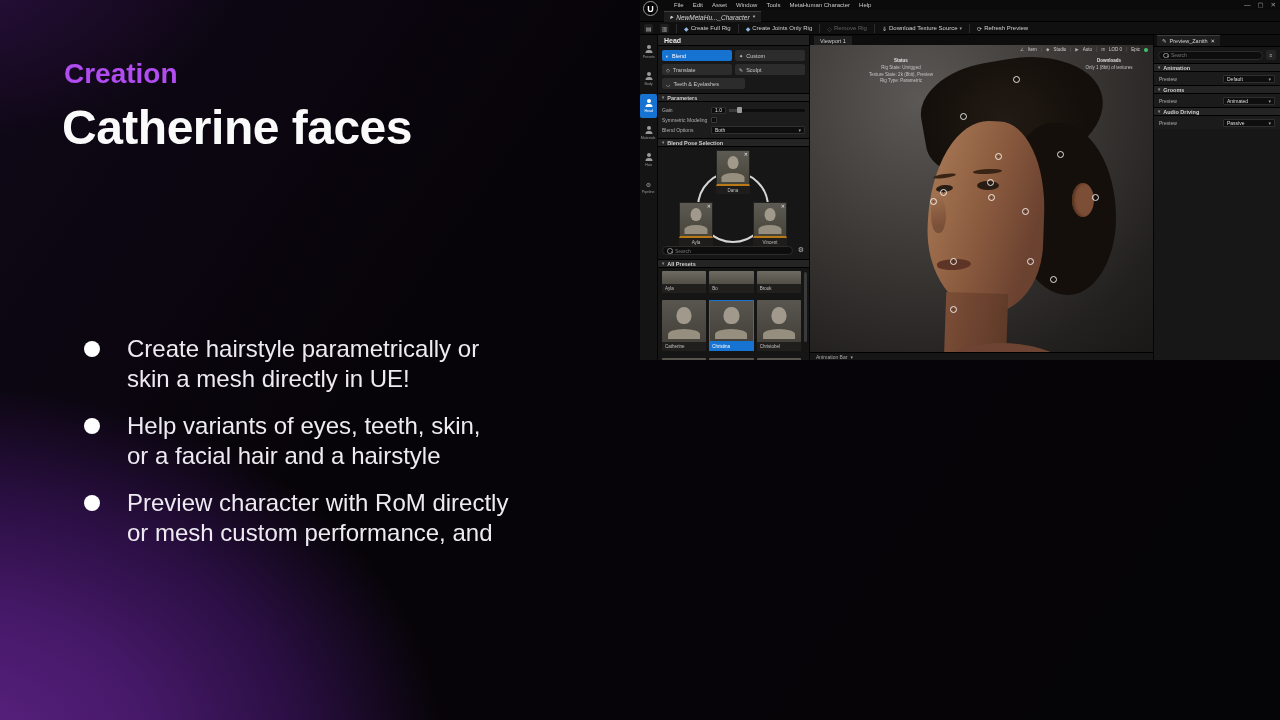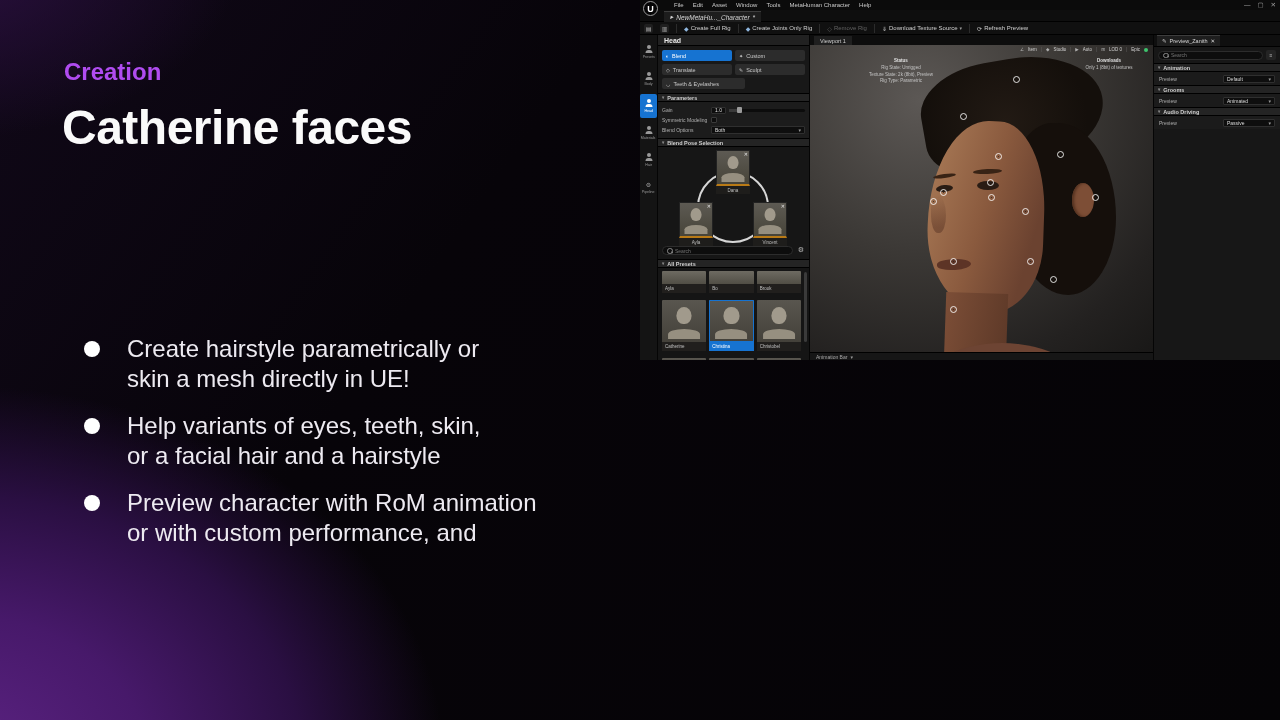--- a/index.html
+++ b/index.html
@@ -3,21 +3,21 @@
 <meta charset="utf-8">
 <style>
   html,body{margin:0;padding:0;background:#000;}
   *{box-sizing:border-box;font-family:"Liberation Sans",sans-serif;}
   .slide{position:relative;width:1280px;height:720px;overflow:hidden;
     background:
       radial-gradient(ellipse 620px 480px at -40px 760px, #5c2383 0%, #47196a 30%, #2a0f42 55%, rgba(10,4,16,0) 78%),
       radial-gradient(ellipse 500px 300px at -60px -40px, #2b1040 0%, rgba(10,4,16,0) 60%),
       linear-gradient(125deg,#100818 0%,#070409 35%,#050406 100%);}
   
-  .eyebrow{position:absolute;left:64px;top:58px;font-size:24px;font-weight:bold;color:#b04cf0;}
+  .eyebrow{position:absolute;left:64px;top:58px;font-size:28px;font-weight:bold;color:#b04cf0;}
   .title{position:absolute;left:62px;top:100px;margin:0;font-size:48px;font-weight:bold;color:#fafafa;letter-spacing:-0.5px;}
   .bullets{position:absolute;left:84px;top:334px;margin:0;padding:0;list-style:none;width:540px;}
   .bullet-item{position:relative;padding-left:43px;margin-bottom:17px;font-size:24px;line-height:30px;color:#edeaf1;}
   .bullet-item .dot{position:absolute;left:0;top:7px;width:16px;height:16px;border-radius:50%;background:#fff;}
   .bl{display:block;}
   
   #editor{position:absolute;left:640px;top:0;width:640px;height:360px;background:#121212;font-size:6px;color:#bdbdbd;overflow:hidden;}
   .menubar{position:absolute;left:0;top:0;width:640px;height:10px;background:#0b0b0b;display:flex;align-items:center;gap:9px;padding-left:34px;font-size:6px;color:#c9c9c9;}
   .ue-logo{position:absolute;left:3px;top:1px;width:15px;height:15px;border:1px solid #9a9a9a;border-radius:50%;background:#060606;color:#fff;font-size:9px;font-weight:bold;display:flex;align-items:center;justify-content:center;z-index:5;}
   .winctl{position:absolute;right:4px;top:1px;display:flex;gap:7px;font-size:6.5px;color:#9e9e9e;}
@@ -142,22 +142,22 @@
       <span class="bl">Create hairstyle parametrically or</span>
       <span class="bl">skin a mesh directly in UE!</span>
     </li>
     <li class="bullet-item">
       <span class="dot"></span>
       <span class="bl">Help variants of eyes, teeth, skin,</span>
       <span class="bl">or a facial hair and a hairstyle</span>
     </li>
     <li class="bullet-item">
       <span class="dot"></span>
-      <span class="bl">Preview character with RoM animation</span>
-      <span class="bl">or with custom performance, and</span>
+      <span class="bl">Preview character with RoM directly</span>
+      <span class="bl">or mesh custom performance, and</span>
     </li>
   </ul>
 
   <div id="editor">
 
     <div class="ue-logo">U</div>
 
     <div class="menubar">
       <span>File</span>
       <span>Edit</span>

